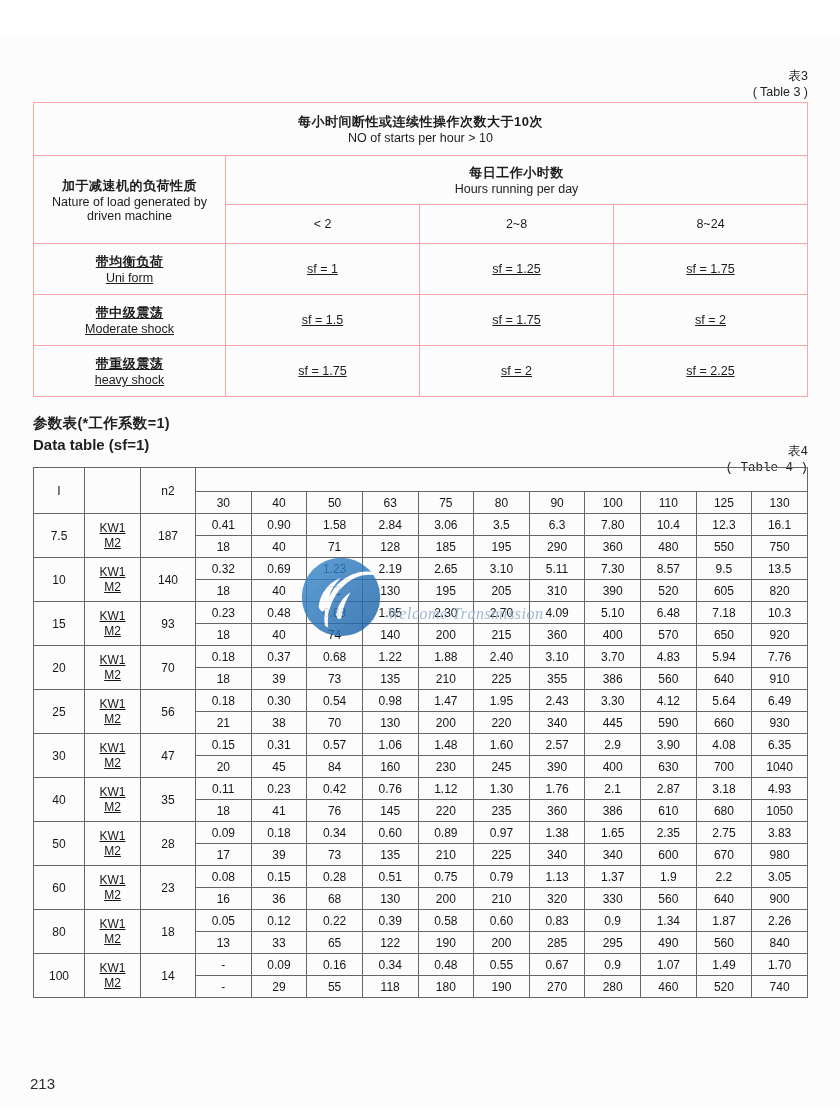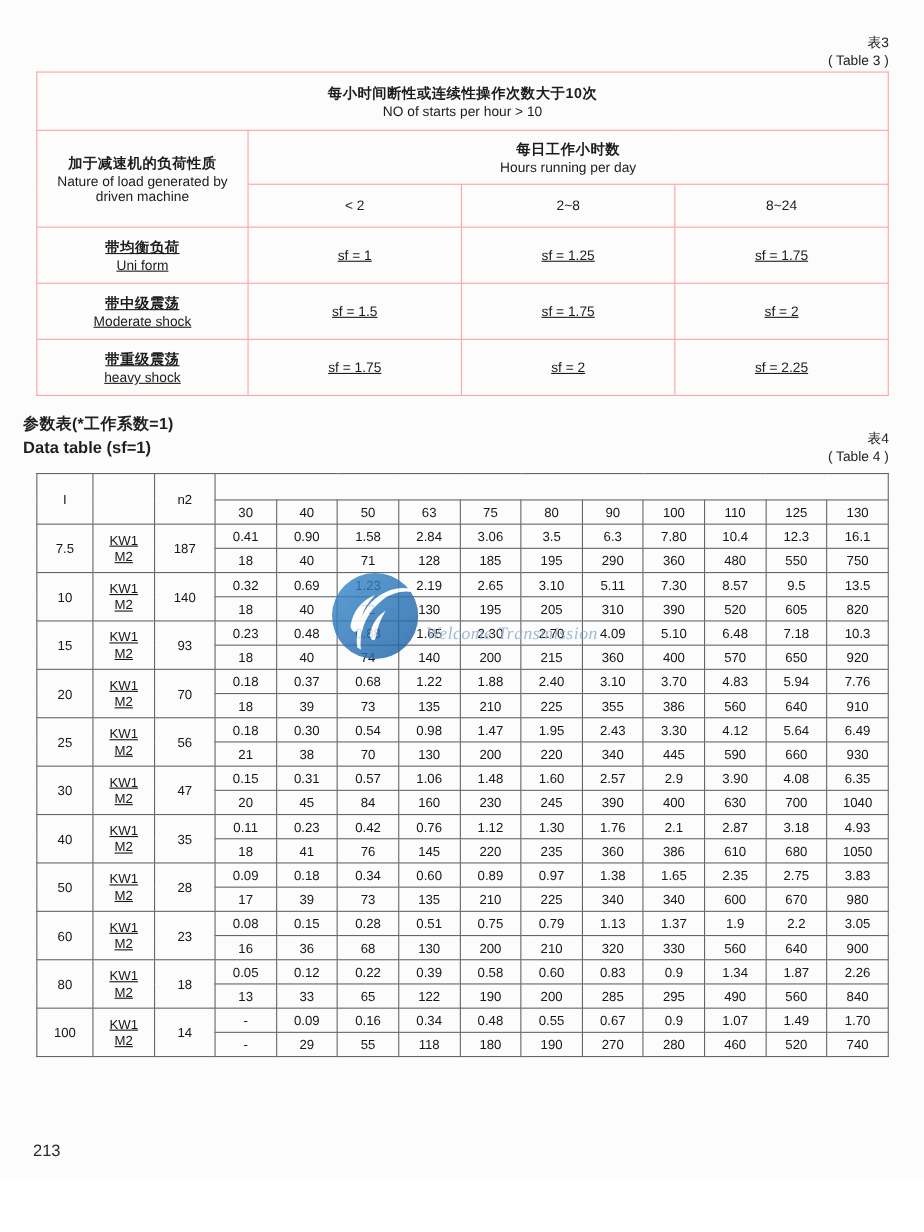--- a/index.html
+++ b/index.html
@@ -4,26 +4,27 @@
 <style>
   html, body { margin: 0; padding: 0; }
   body { background: #ffffff; font-family: "Liberation Sans", "DejaVu Sans", sans-serif; }
   .sheet {
     position: relative;
     width: 840px;
     height: 1072px;
     background: #fcfcfc;
     overflow: hidden;
     color: #1f1f1f;
+    margin-top: 37px;
   }
 
   
   .tag { position: absolute; right: 32px; text-align: right; font-size: 12.5px; line-height: 1.3; color: #222; }
   .tag3 { top: 31px; }
-  .tag4 { top: 391px; }
+  .tag4 { top: 407px; font-family: Liberation Mono, monospace; }
 
   
   table { border-collapse: collapse; table-layout: fixed; }
   .t3 {
     position: absolute; left: 33px; top: 65px; width: 775px;
   }
   .t3 td {
     border: 1px solid #fca5a5;
     text-align: center; vertical-align: middle;
     font-size: 12.5px; color: #1c1c1c;
@@ -31,21 +32,21 @@
   }
   .t3 .cn { font-size: 13px; font-weight: 600; letter-spacing: 0.5px; }
   .t3 .en { font-size: 12.5px; }
   .t3 .r-head { height: 48px; }
   .t3 .r-hours { height: 44px; }
   .t3 .r-cols td { height: 34px; }
   .t3 .r-data td { height: 46px; text-decoration: underline; }
   .t3 col.c0 { width: 192px; }
 
   
-  .t4titles { position: absolute; left: 21px; top: 376px; line-height: 1.45; }
+  .t4titles { position: absolute; left: 33px; top: 376px; line-height: 1.45; }
   .t4titles .l1 { font-size: 14.5px; font-weight: 700; letter-spacing: 0.3px; }
   .t4titles .l2 { font-size: 15px; font-weight: 700; }
 
   
   .t4 {
     position: absolute; left: 33px; top: 430px; width: 775px;
     background: transparent;
   }
   .t4 td {
     border: 1px solid #666;

